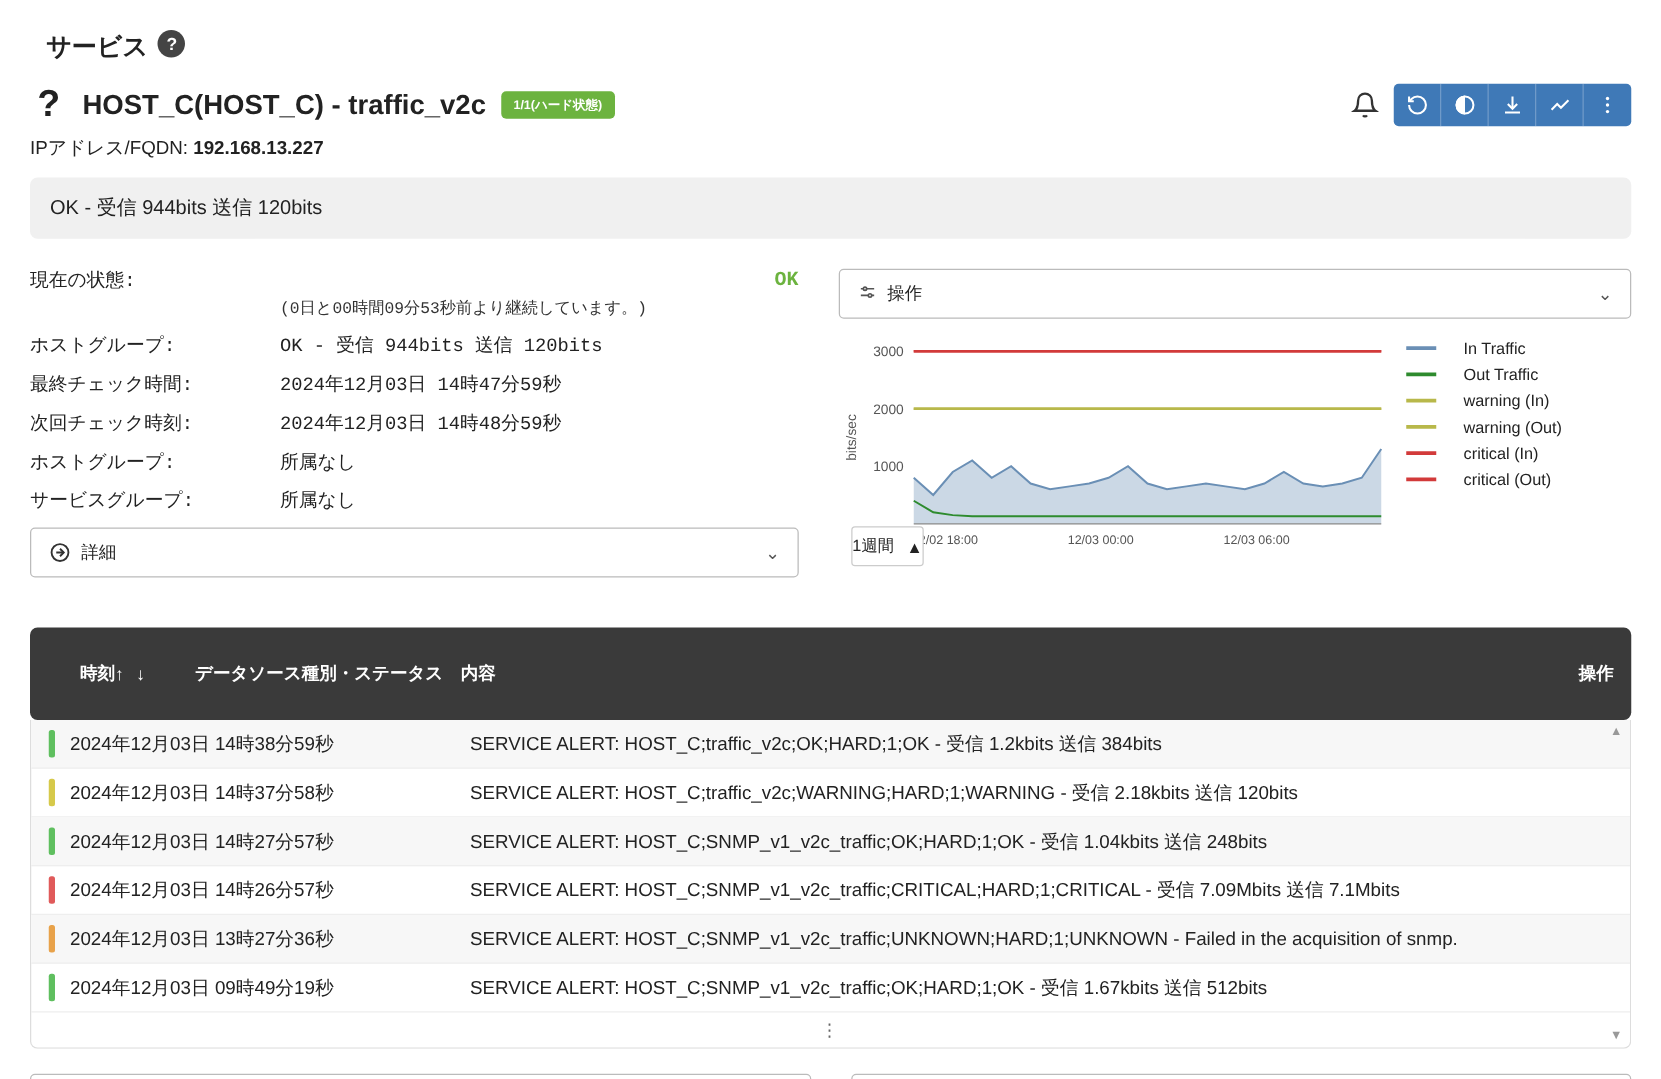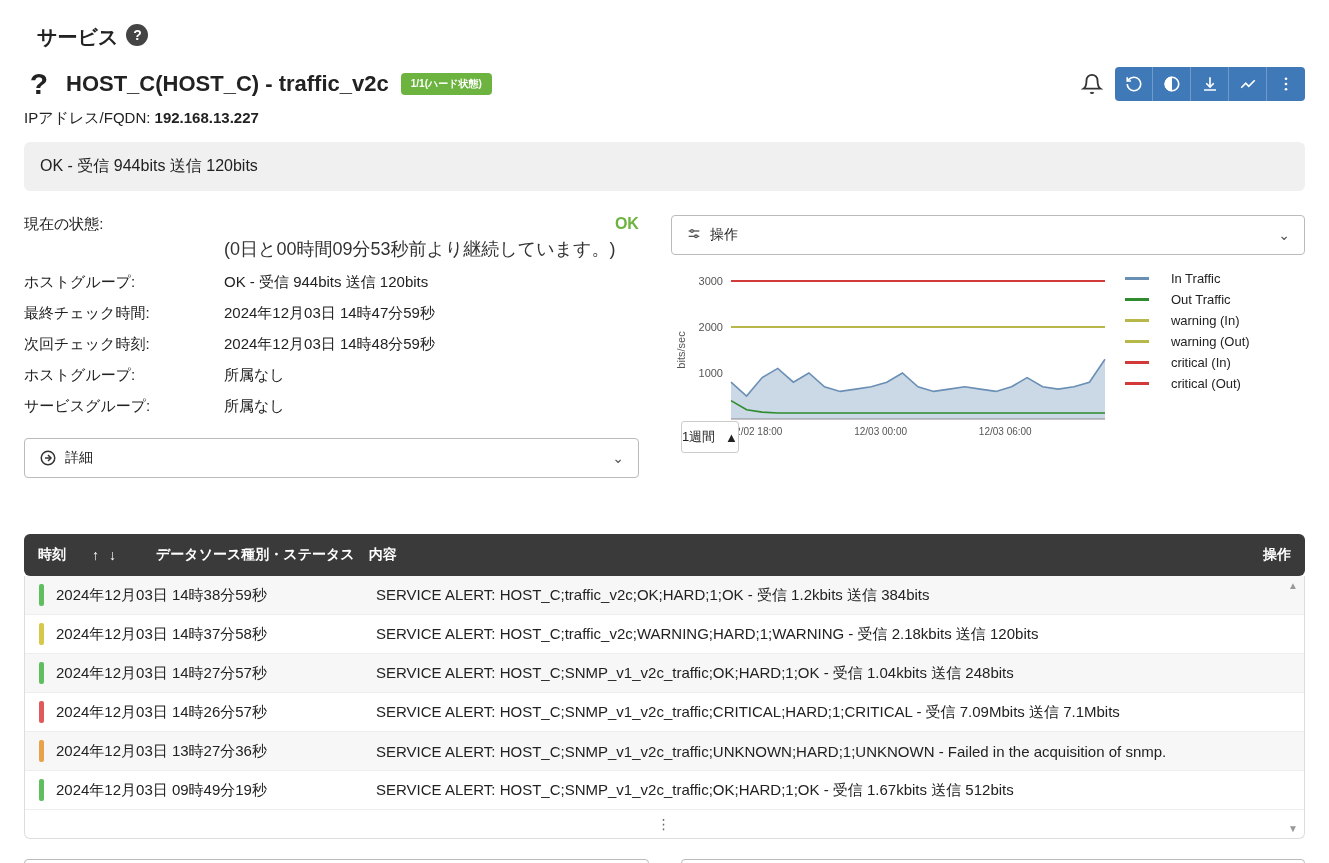--- a/index.html
+++ b/index.html
@@ -16,35 +16,35 @@
 .bell { font-size: 22px; color: #333; }
 .toolbar { display: flex; background: #3f79b7; border-radius: 4px; overflow: hidden; }
 .toolbar button { background: transparent; border: none; border-right: 1px solid rgba(255,255,255,0.25); color: #fff; width: 38px; height: 34px; display: flex; align-items: center; justify-content: center; cursor: pointer; font-size: 16px; }
 .toolbar button:last-child { border-right: none; }
 .ip-line { margin-bottom: 14px; font-size: 15px; }
 .ip-line .val { font-weight: 700; }
 .status-banner { background: #f0f0f0; border-radius: 6px; padding: 14px 16px; font-size: 16px; margin-bottom: 24px; }
 .two-col { display: flex; gap: 32px; }
 .col-left { flex: 0 0 48%; }
 .col-right { flex: 1; }
-.info-grid { display: grid; grid-template-columns: 200px 1fr; row-gap: 12px; margin-bottom: 22px; font-size: 15px; }
+.info-grid { display: grid; grid-template-columns: 200px 1fr; row-gap: 12px; margin-bottom: 12px; font-size: 15px; font-family: Liberation Mono, monospace; }
 .info-grid .lbl { color: #222; }
 .state-ok { color: #6cb33f; font-weight: 700; font-size: 16px; text-align: right; }
-.duration { font-size: 18px; color: #333; margin-top: 4px; }
+.duration { font-size: 13px; color: #333; margin-top: 4px; }
 .panel-bar { border: 1px solid #bbb; border-radius: 4px; padding: 10px 14px; display: flex; align-items: center; justify-content: space-between; cursor: pointer; background: #fff; }
 .panel-bar .pb-left { display: flex; align-items: center; gap: 8px; }
 .panel-bar .chev { color: #555; }
 .chart-wrap { position: relative; }
 .chart-row { display: flex; gap: 14px; }
 .chart-svg { flex: 0 0 auto; }
 .legend { font-size: 13px; }
 .legend-item { display: flex; align-items: center; gap: 22px; margin-bottom: 6px; }
 .legend-swatch { width: 24px; height: 3px; }
 .range-box { border: 1px solid #ccc; border-radius: 3px; padding: 6px 0; position: absolute; left: 10px; bottom: -12px; background: #fff; font-size: 13px; display: flex; align-items: center; gap: 10px; }
-.log-header { background: #3a3a3a; color: #fff; border-radius: 6px; padding: 12px 14px; display: flex; align-items: center; margin-top: 56px; font-size: 14px; font-weight: 600; }
+.log-header { background: #3a3a3a; color: #fff; border-radius: 6px; padding: 28px 14px; display: flex; align-items: center; margin-top: 40px; font-size: 14px; font-weight: 600; text-align: right; }
 .log-header .col-time { width: 54px; }
 .log-header .arrows { width: 56px; display: flex; gap: 10px; }
 .log-header .col-ds { flex: 0 0 auto; margin-left: 8px; }
 .log-header .col-content { margin-left: 14px; }
 .log-header .col-ops { margin-left: auto; }
 .log-list { border: 1px solid #ddd; border-top: none; border-radius: 0 0 6px 6px; position: relative; }
 .log-row { display: flex; align-items: center; padding: 8px 14px; border-bottom: 1px solid #eee; font-size: 15px; }
 .log-row:nth-child(even) { background: #f7f7f7; }
 .log-row .bar { width: 5px; height: 22px; border-radius: 2px; margin-right: 12px; }
 .log-row .time { width: 320px; }

